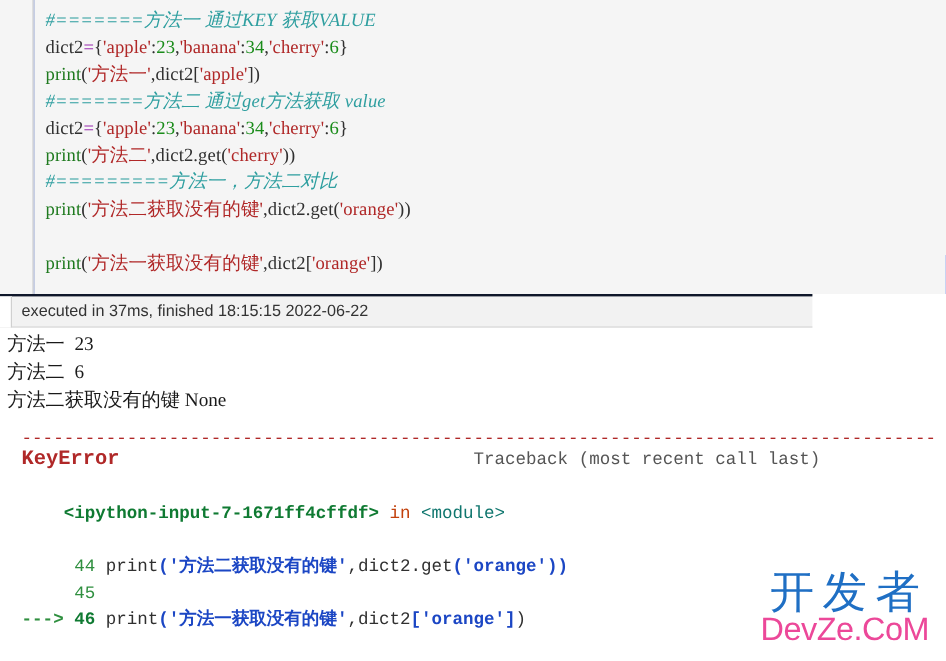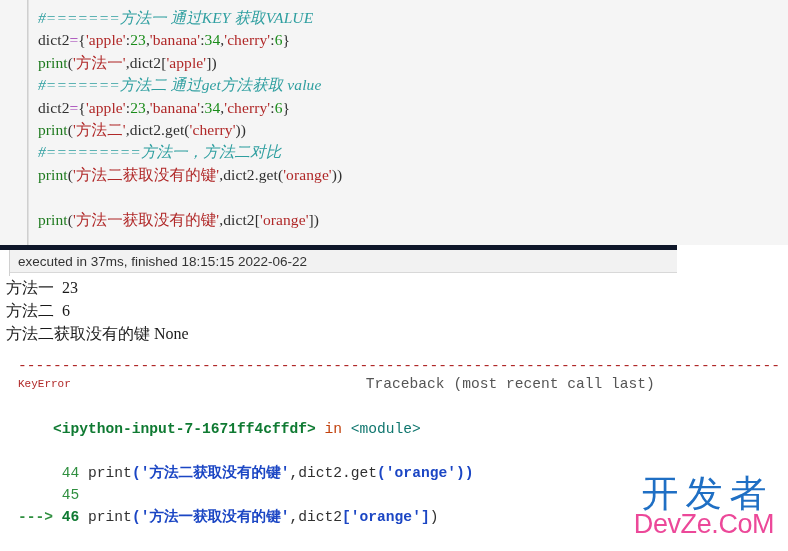--- a/index.html
+++ b/index.html
@@ -68,21 +68,21 @@
   .tok-plain   { color: #303030; }
   .tok-brk     { color: #303030; }
 
   
   #exec-bar {
     position: absolute;
     left: 0; top: 245px;
     width: 677px;
     height: 28px;
     background: #f2f2f2;
-    border-top: 5px solid #0f172a;
+    border-top: 2px solid #0f172a;
     border-bottom: 1px solid #d8d8d8;
     box-sizing: border-box;
   }
   #exec-bar-gutter {
     position: absolute;
     left: 0; top: 0;
     width: 10px; height: 26px;
     background: #ffffff;
     border-right: 1px solid #d0d0d0;
     box-sizing: border-box;
@@ -138,23 +138,23 @@
     overflow: hidden;
     width: 760px;
     height: 14px;
   }
   .tb-head-row {
     display: flex;
     justify-content: flex-start;
   }
   .tb-errname {
     color: #b02828;
-    font-weight: normal;
-    font-family: "Liberation Mono", "DejaVu Sans Mono", monospace;
-    font-size: 11px;
+    font-weight: bold;
+    font-family: "Liberation Mono", "DejaVu Sans Mono", monospace;
+    font-size: 17px;
     line-height: 24px;
     white-space: pre;
   }
   .tb-trace-label {
     color: #555555;
     font-family: "Liberation Mono", "DejaVu Sans Mono", monospace;
     font-size: 14.6px;
     line-height: 24px;
     white-space: pre;
     margin-left: 295px;

